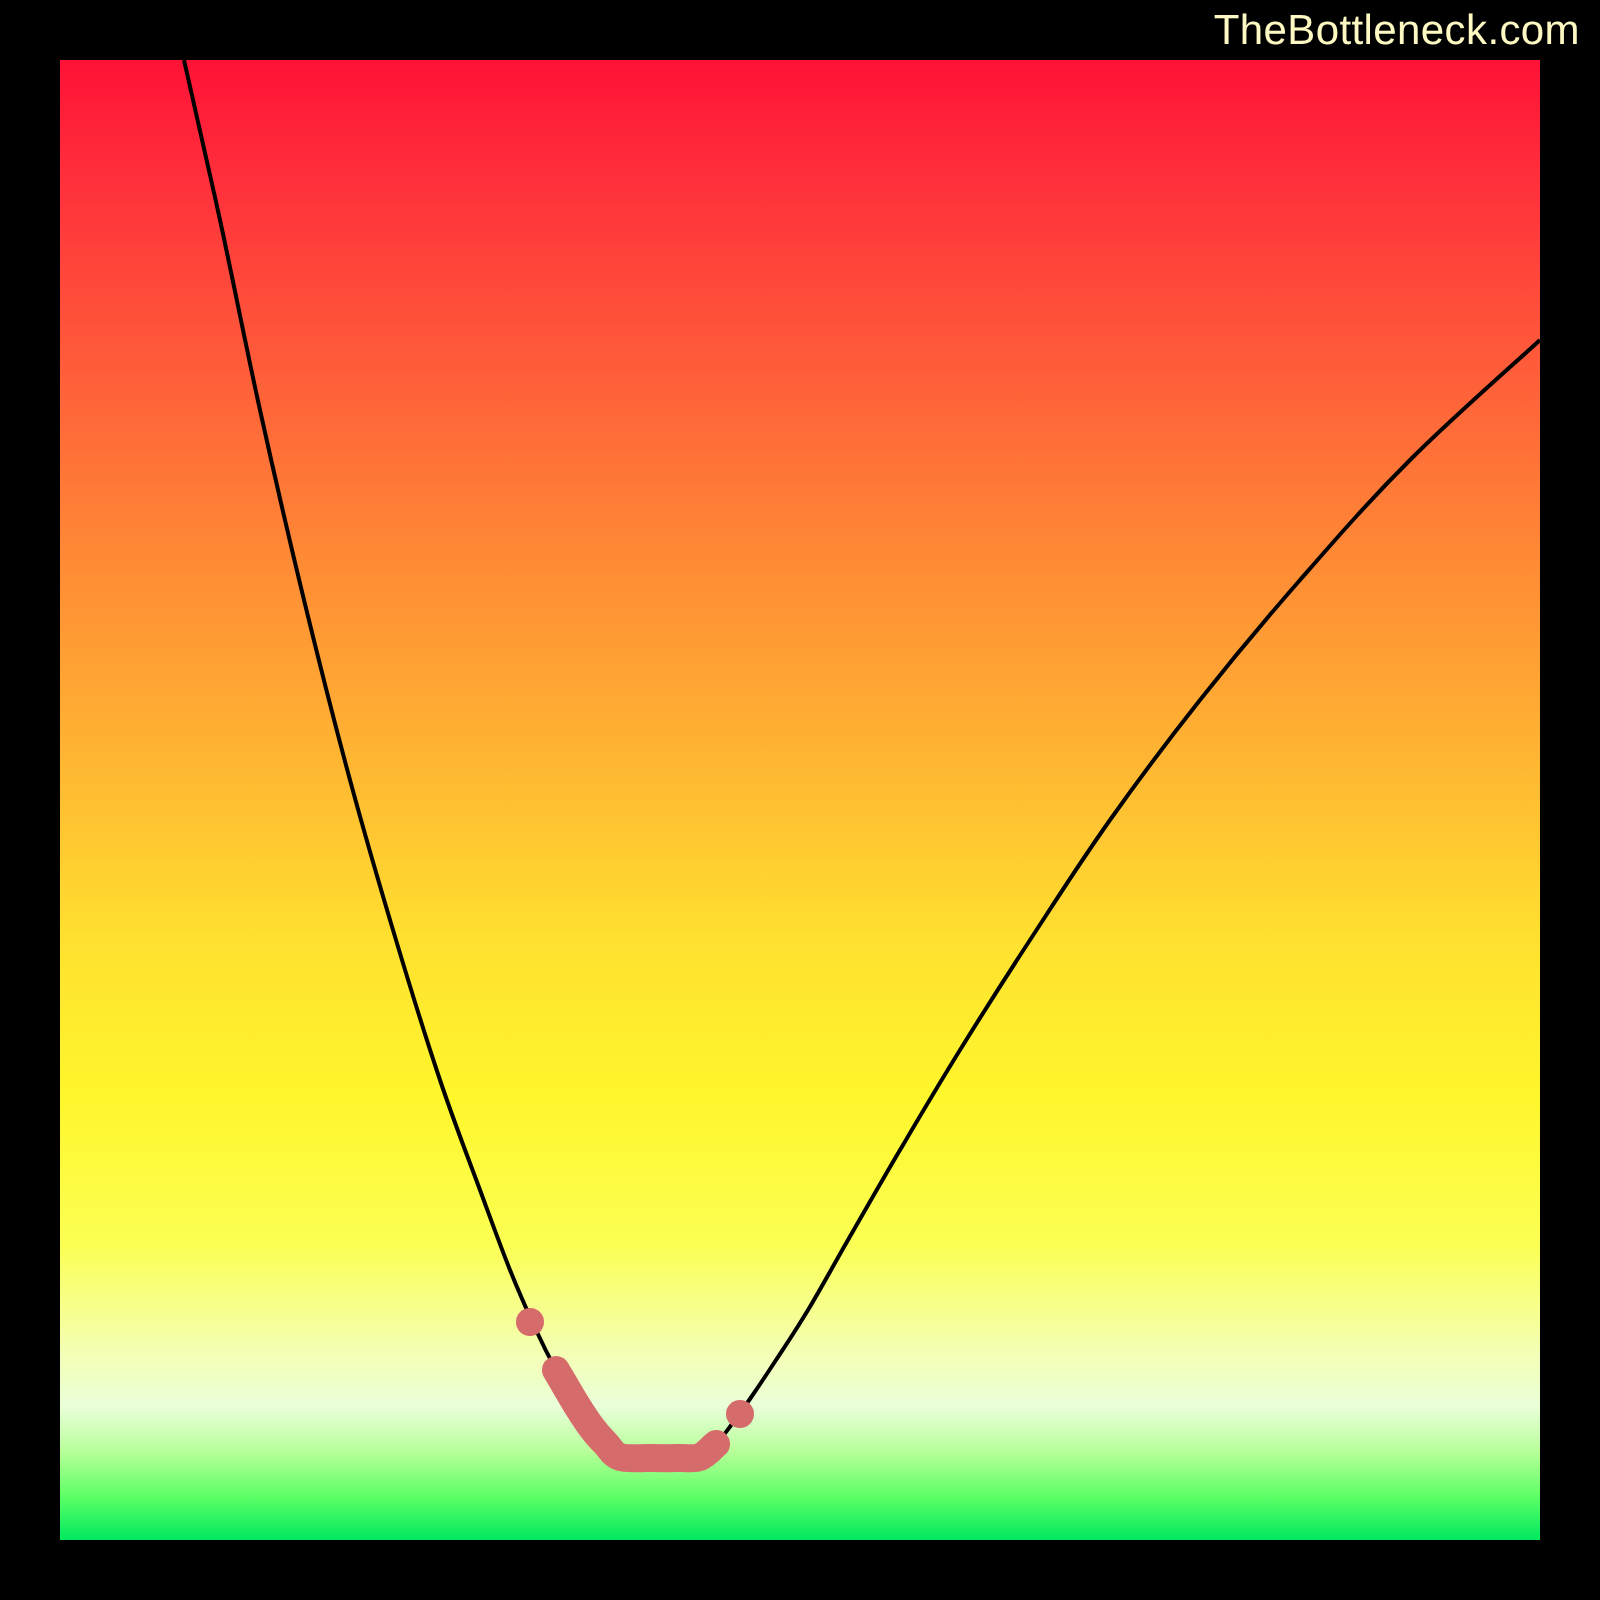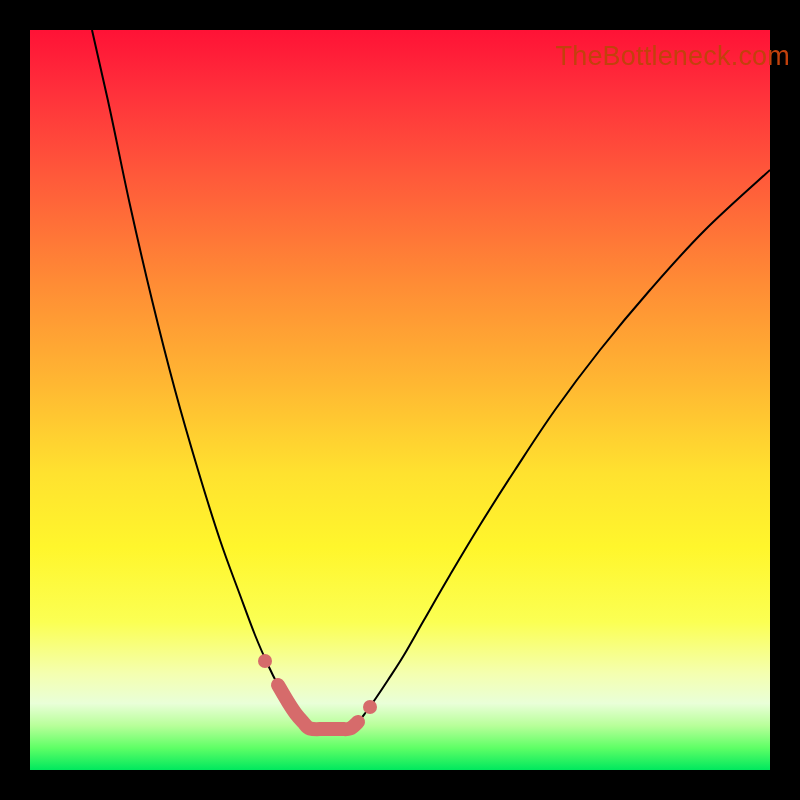--- a/index.html
+++ b/index.html
@@ -47,25 +47,24 @@
     position: absolute;
     left: 0;
     top: 0;
     width: 740px;
     height: 740px;
   }
   .watermark {
     position: absolute;
     top: 4px;
     right: 10px;
-    color: #c2410c;
-    font-size: 27px;
+    color: #fef9c3;
+    font-size: 21px;
     letter-spacing: 0.2px;
     font-weight: 400;
-    margin-top: 37px;
   }
 </style>
 </head>
 <body>
 
 <div class="frame">
   <div class="plot">
     <svg class="curve-svg" viewBox="0 0 740 740" preserveAspectRatio="none">
       <path d="M 62 0 C 65.24 14.399999999999999, 73.16 48.5, 80 80 C 86.84 111.5, 92.44 140.8, 100 175 C 107.56 209.2, 113.9 236.7, 122 270 C 130.1 303.3, 136.72 329.4, 145 360 C 153.28 390.6, 159.9 413, 168 440 C 176.1 467, 182.44 487.5, 190 510 C 197.56 532.5, 203.7 547.9, 210 565 C 216.3 582.1, 219.96 592.4, 225 605 C 230.04 617.6, 233.86 626, 238 635 C 242.14 644, 244.4 648.34, 248 655 C 251.6 661.66, 254.76 666.78, 258 672 C 261.24 677.22, 263.3 680.4, 266 684 C 268.7 687.6, 270.48 689.39, 273 692 C 275.52 694.61, 276.04 697.24, 280 698.5 C 283.96 699.76, 289.6 698.91, 295 699 C 300.4 699.09, 305.5 699.09, 310 699 C 314.5 698.91, 316.76 699.76, 320 698.5 C 323.24 697.24, 325.12 694.97, 328 692 C 330.88 689.03, 332.76 686.32, 336 682 C 339.24 677.68, 342.04 673.76, 346 668 C 349.96 662.24, 352.96 657.74, 358 650 C 363.04 642.26, 367.52 635.8, 374 625 C 380.48 614.2, 385.72 604.4, 394 590 C 402.28 575.6, 409.92 562.1, 420 545 C 430.08 527.9, 438.3 513.9, 450 495 C 461.7 476.1, 471.5 460.7, 485 440 C 498.5 419.3, 509.7 401.6, 525 380 C 540.3 358.4, 552.9 341.6, 570 320 C 587.1 298.4, 601.1 281.6, 620 260 C 638.9 238.4, 653.4 221.6, 675 200 C 696.6 178.4, 728.3 150.8, 740 140" id="path-vcurve" fill="none" stroke="#000" stroke-width="2"></path>
       <path d="M 248 655 C 249.8 658.06, 254.76 666.78, 258 672 C 261.24 677.22, 263.3 680.4, 266 684 C 268.7 687.6, 270.48 689.39, 273 692 C 275.52 694.61, 276.04 697.24, 280 698.5 C 283.96 699.76, 289.6 698.91, 295 699 C 300.4 699.09, 305.5 699.09, 310 699 C 314.5 698.91, 316.76 699.76, 320 698.5 C 323.24 697.24, 326.56 693.17, 328 692" id="path-valley" fill="none" stroke="#d66b6b" stroke-width="14" stroke-linecap="round" stroke-linejoin="round"></path>

